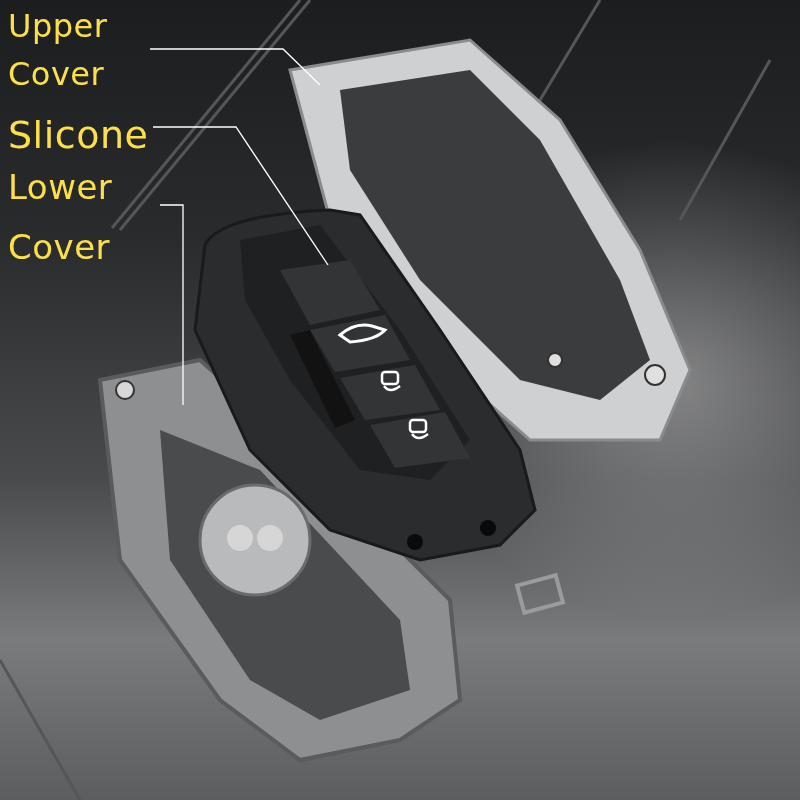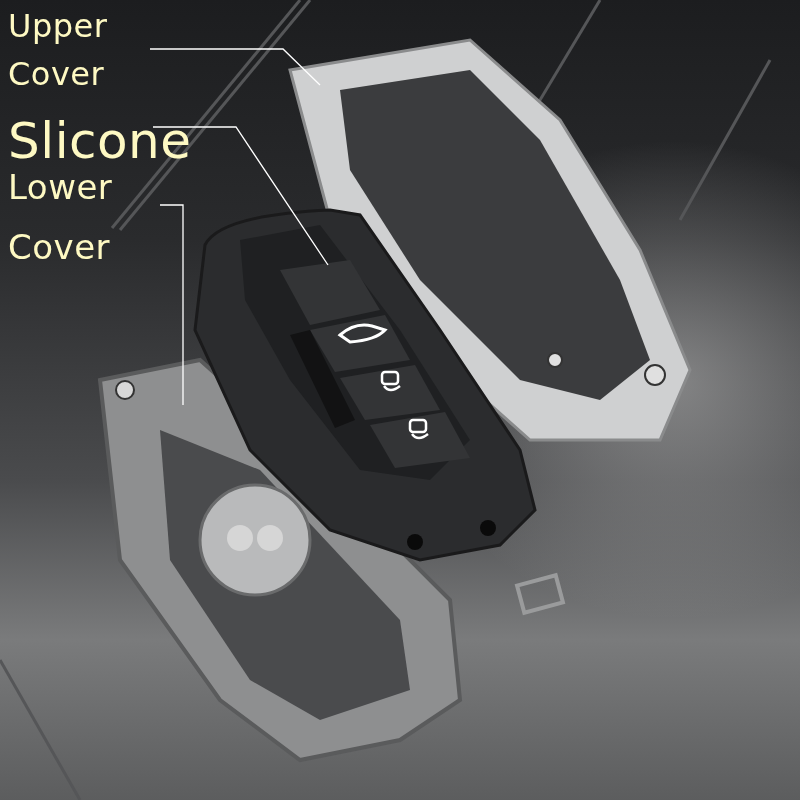--- a/index.html
+++ b/index.html
@@ -12,27 +12,27 @@
     .bg {
       position: absolute; inset: 0;
       background:
         linear-gradient(180deg, #1c1d1f 0%, #2a2b2d 30%, #4a4b4d 60%, #7a7b7c 80%, #5c5d5e 100%);
     }
     .bg-light {
       position: absolute; right: 0; top: 120px; width: 420px; height: 520px;
       background: radial-gradient(ellipse at 70% 50%, rgba(190,190,190,0.55), rgba(120,120,120,0) 65%);
     }
     .label {
-      position: absolute; left: 8px; color: #fef9c3;
+      position: absolute; left: 8px; color: #fde047;
       font-family: "DejaVu Sans", sans-serif; line-height: 1;
       letter-spacing: 0.5px;
     }
     .label.upper1 { top: 10px; font-size: 32px; }
     .label.upper2 { top: 58px; font-size: 32px; }
-    .label.slicone { top: 116px; font-size: 50px; }
+    .label.slicone { top: 116px; font-size: 38px; }
     .label.lower1 { top: 170px; font-size: 34px; }
     .label.lower2 { top: 230px; font-size: 34px; }
     svg.art { position: absolute; left: 0; top: 0; }
   </style>
 </head>
 <body>
 
 <div class="scene">
   <div class="bg"></div>
   <div class="bg-light"></div>

